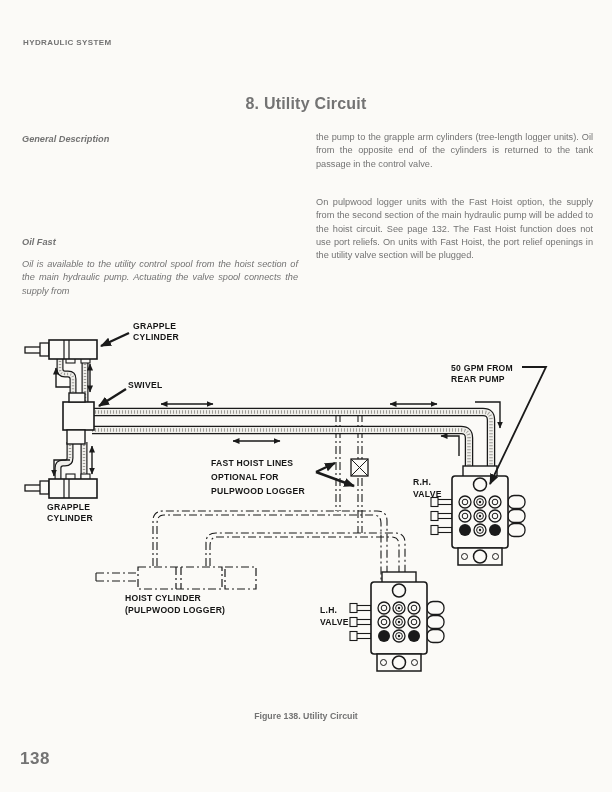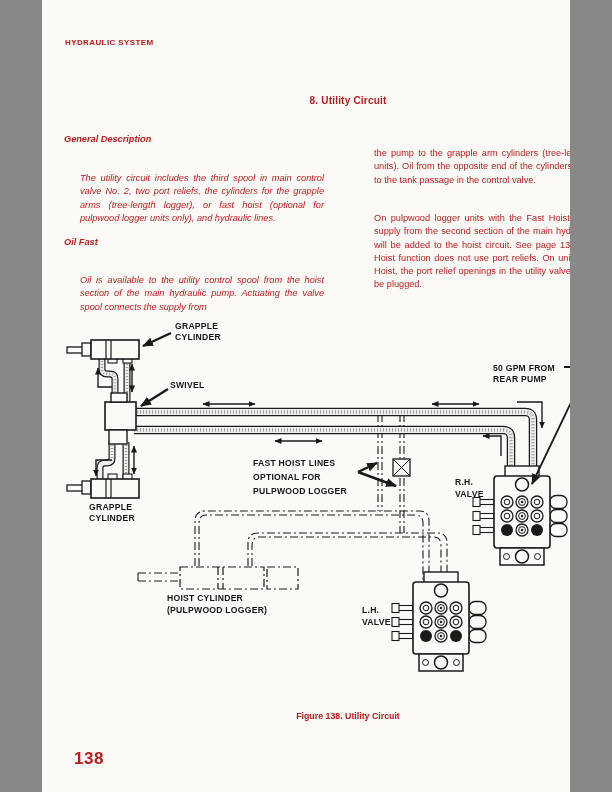--- a/index.html
+++ b/index.html
@@ -1,60 +1,57 @@
 <!DOCTYPE html>
 <html><head>
 <meta charset="utf-8">
 <style>
   html,body{margin:0;padding:0;background:#888;}
   .page{
-    position:relative;width:528px;height:792px;margin:0 auto;
-    background:#fbfaf7;color:#b91c1c;overflow:hidden;
+    position:relative;width:612px;height:792px;margin:0 auto;
+    background:#fbfaf7;color:#737373;overflow:hidden;
     font-family:"Liberation Sans","DejaVu Sans",sans-serif;
   }
   .hdr{
     position:absolute;left:23px;top:38px;
     font-size:8px;font-weight:700;letter-spacing:.4px;
   }
   .section-title{
     position:absolute;left:0;top:95px;width:612px;text-align:center;
-    font-size:10px;font-weight:700;letter-spacing:.2px;
+    font-size:16px;font-weight:700;letter-spacing:.2px;
   }
   .colblock{position:absolute;font-size:9.2px;line-height:13.3px;}
-  .colblock p{margin:16px;text-align:justify;}
+  .colblock p{margin:0;text-align:justify;}
   .subhead{font-size:9.2px;font-weight:700;}
   .col-l{left:22px;width:276px;font-style:italic;}
   .col-r{left:316px;width:277px;}
   .caption{
     position:absolute;left:0;top:711px;width:612px;text-align:center;
     font-size:8.8px;font-weight:700;
   }
   .pagenum{
-    position:absolute;left:32px;top:749px;
+    position:absolute;left:20px;top:749px;
     font-size:17px;font-weight:700;letter-spacing:.5px;
   }
   svg.diagram{position:absolute;left:0;top:0;}
   svg text{
     font-family:"Liberation Sans","DejaVu Sans",sans-serif;
     font-size:8.6px;font-weight:700;letter-spacing:.25px;fill:#151515;
   }
 </style>
 </head>
 <body>
 
 <div class="page">
 
   <div class="hdr">HYDRAULIC SYSTEM</div>
 
   <div class="section-title">8. Utility Circuit</div>
 
   <div class="colblock col-l subhead" style="top:133px">General Description</div>
-  <div class="colblock col-l" style="top:156px">
-    <p>The utility circuit includes the third spool in main control valve No. 2, two port reliefs, the cylinders for the grapple arms (tree-length logger), or fast hoist (optional for pulpwood logger units only), and hydraulic lines.</p>
-  </div>
   <div class="colblock col-l subhead" style="top:236px">Oil Fast</div>
   <div class="colblock col-l" style="top:258px">
     <p>Oil is available to the utility control spool from the hoist section of the main hydraulic pump. Actuating the valve spool connects the supply from</p>
   </div>
 
   <div class="colblock col-r" style="top:131px">
     <p>the pump to the grapple arm cylinders (tree-length logger units). Oil from the opposite end of the cylinders is returned to the tank passage in the control valve.</p>
   </div>
   <div class="colblock col-r" style="top:196px">
     <p>On pulpwood logger units with the Fast Hoist option, the supply from the second section of the main hydraulic pump will be added to the hoist circuit. See page 132. The Fast Hoist function does not use port reliefs. On units with Fast Hoist, the port relief openings in the utility valve section will be plugged.</p>

